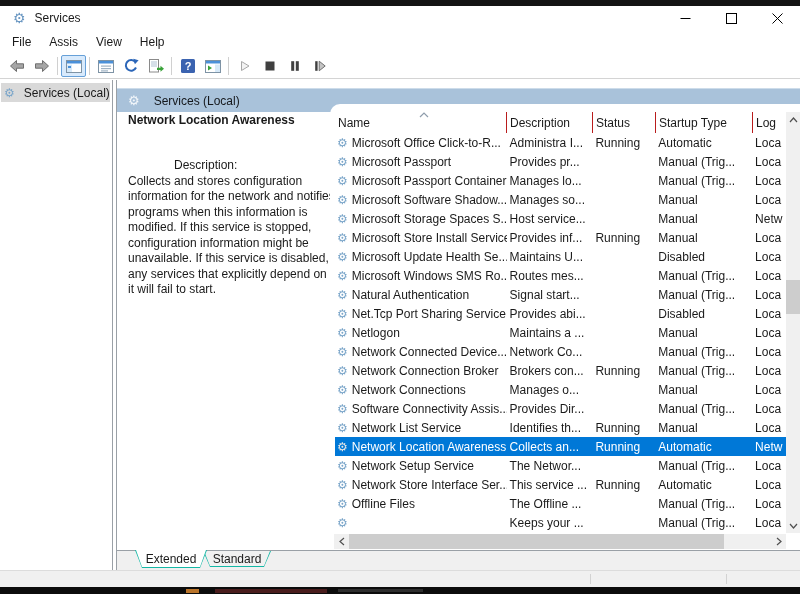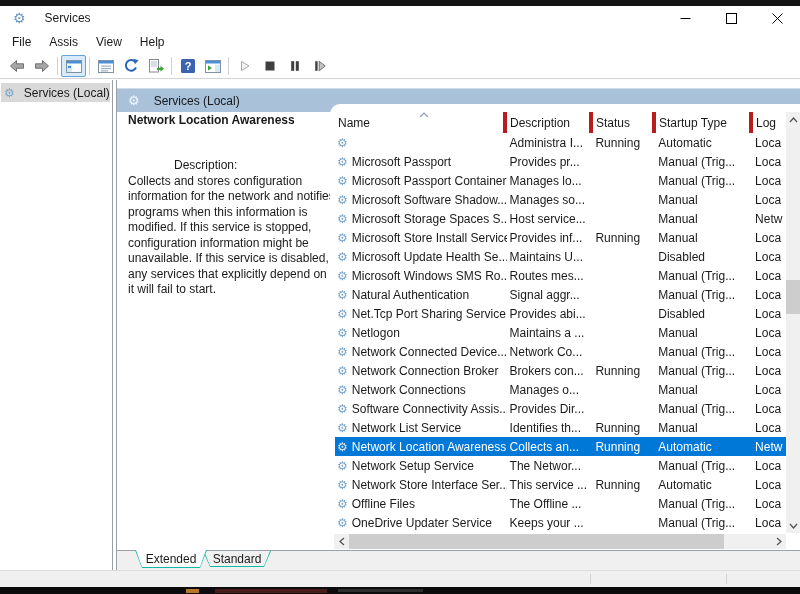--- a/index.html
+++ b/index.html
@@ -10,21 +10,21 @@
   .top-strip{position:absolute;left:0;top:0;width:800px;height:6px;background:#141414;}
   .bottom-strip{position:absolute;left:0;top:587px;width:800px;height:7px;background:#0c0c0c;}
   .frag{position:absolute;top:589px;height:4px;}
   .frag.orange{left:186px;width:13px;background:#b9742a;}
   .frag.maroon{left:215px;width:112px;background:#4a1d1d;}
   .frag.gray{left:338px;width:85px;background:#2e2e2e;height:3px;}
 
   
   .titlebar{position:absolute;left:0;top:6px;width:800px;height:24px;background:#fff;display:flex;align-items:center;}
   .title-icon{margin-left:13px;font-size:14px;line-height:14px;color:#6a97c2;}
-  .title-text{margin-left:19px;}
+  .title-text{margin-left:9px;}
   .win-controls{position:absolute;right:0;top:0;height:24px;display:flex;}
   .win-btn{width:46px;height:24px;display:flex;align-items:center;justify-content:center;}
 
   
   .menubar{position:absolute;left:0;top:30px;width:800px;height:24px;display:flex;align-items:center;}
   .menu-item{padding:3px 9px;}
   .menu-item:first-child{margin-left:3px;}
 
   
   .toolbar{position:absolute;left:0;top:54px;width:800px;height:25px;border-bottom:1px solid #d4d4d4;
@@ -47,21 +47,21 @@
 
   
   .desc-panel{position:absolute;left:11px;top:33px;width:208px;}
   .svc-title{font-weight:bold;font-size:12px;}
   .desc-label{margin-top:31px;line-height:15.5px;margin-left:46px;}
   .desc-text{line-height:15.5px;}
 
   
   .listbox{position:absolute;left:213px;right:0;top:24px;height:446px;background:#fff;border-top-left-radius:10px;}
   .list-header{position:absolute;top:8px;left:5px;right:14px;height:21px;display:flex;}
-  .hcell{display:flex;align-items:center;padding-left:3px;box-sizing:border-box;border-right:4px solid #b91c1c;position:relative;white-space:nowrap;overflow:hidden;}
+  .hcell{display:flex;align-items:center;padding-left:3px;box-sizing:border-box;border-right:1px solid #b91c1c;position:relative;white-space:nowrap;overflow:hidden;}
   .hc-name{width:172px;}.hc-desc{width:86px;}.hc-status{width:63px;}.hc-startup{width:97px;}.hc-logon{flex:1;border-right:none;}
   .sort-ind{position:absolute;left:84px;top:0px;}
 
   .rows{position:absolute;top:29px;left:5px;right:14px;bottom:17px;overflow:hidden;}
   .row{height:19px;display:flex;align-items:center;white-space:nowrap;}
   .row span{overflow:hidden;}
   .c-name{width:172px;display:flex;align-items:center;box-sizing:border-box;padding-left:2px;}
   .c-desc{width:86px;}.c-status{width:63px;}.c-startup{width:97px;}.c-logon{width:34px;}
   .c-desc,.c-status,.c-startup,.c-logon{box-sizing:border-box;padding-left:3px;}
   .gear{color:#7aa5c9;font-size:12px;line-height:12px;margin-right:4px;flex:none;}
@@ -250,20 +250,21 @@
           <span class="hcell hc-desc">Description</span>
           <span class="hcell hc-status">Status</span>
           <span class="hcell hc-startup">Startup Type</span>
           <span class="hcell hc-logon">Log</span>
         </div>
 
         <div class="rows">
             <div class="row">
     <span class="c-name">
       <span class="gear">⚙</span>
+      <span class="nm">Microsoft Office Click-to-R...</span>
     </span>
     <span class="c-desc">Administra I...</span>
     <span class="c-status">Running</span>
     <span class="c-startup">Automatic</span>
     <span class="c-logon">Loca</span>
   </div>
             <div class="row">
     <span class="c-name">
       <span class="gear">⚙</span>
       <span class="nm">Microsoft Passport</span>
@@ -331,21 +332,21 @@
     <span class="c-desc">Routes mes...</span>
     <span class="c-status"></span>
     <span class="c-startup">Manual (Trig...</span>
     <span class="c-logon">Loca</span>
   </div>
             <div class="row">
     <span class="c-name">
       <span class="gear">⚙</span>
       <span class="nm">Natural Authentication</span>
     </span>
-    <span class="c-desc">Signal aggr...</span>
+    <span class="c-desc">Signal start...</span>
     <span class="c-status"></span>
     <span class="c-startup">Manual (Trig...</span>
     <span class="c-logon">Loca</span>
   </div>
             <div class="row">
     <span class="c-name">
       <span class="gear">⚙</span>
       <span class="nm">Net.Tcp Port Sharing Service</span>
     </span>
     <span class="c-desc">Provides abi...</span>
@@ -449,21 +450,20 @@
       <span class="nm">Offline Files</span>
     </span>
     <span class="c-desc">The Offline ...</span>
     <span class="c-status"></span>
     <span class="c-startup">Manual (Trig...</span>
     <span class="c-logon">Loca</span>
   </div>
             <div class="row">
     <span class="c-name">
       <span class="gear">⚙</span>
-      <span class="nm">OneDrive Updater Service</span>
     </span>
     <span class="c-desc">Keeps your ...</span>
     <span class="c-status"></span>
     <span class="c-startup">Manual (Trig...</span>
     <span class="c-logon">Loca</span>
   </div>
           </div>
 
         <div class="vscroll">
           <div class="vs-up">

